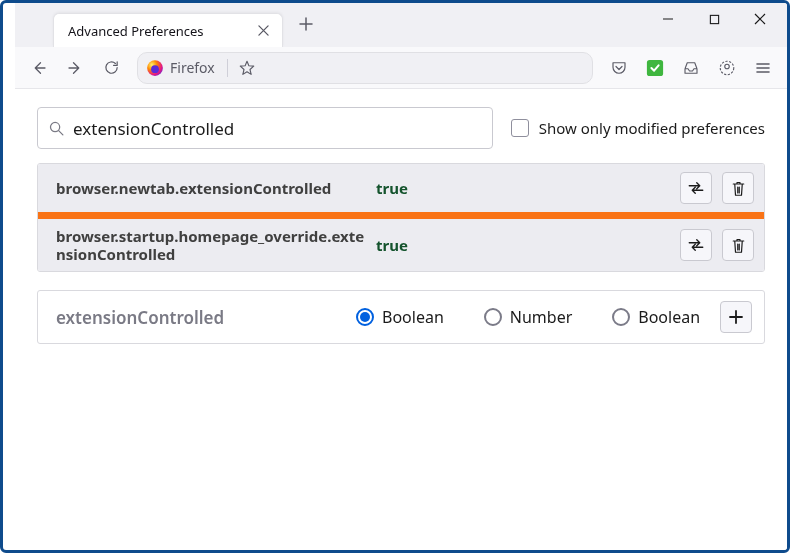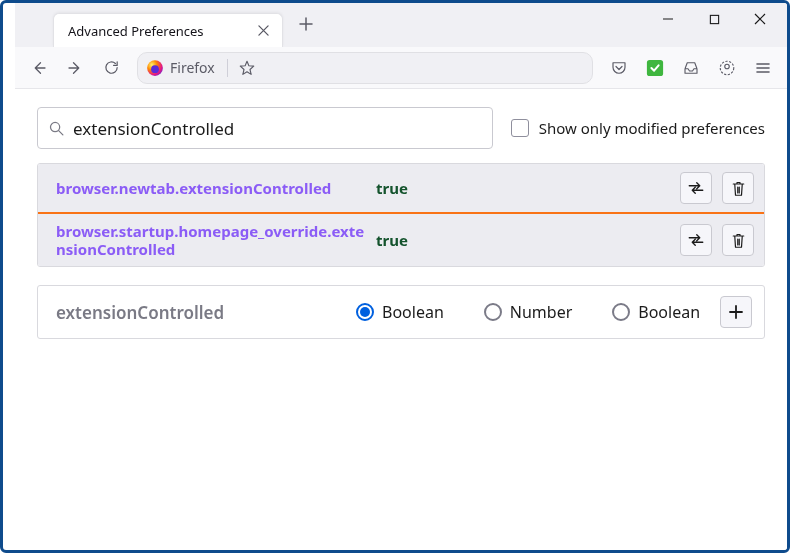--- a/index.html
+++ b/index.html
@@ -78,23 +78,23 @@
     background:transparent; font-family:inherit;
   }
   .show-only { display:flex; align-items:center; gap:10px; font-size:15px; color:#1b1b1b;justify-content:flex-end;}
   .cb { width:18px; height:18px; border:1.5px solid #8f8f9d; border-radius:3px; background:#fff; display:inline-block;}
 
   .table { border:1px solid #d9d9de; border-radius:3px; overflow:hidden; }
   .table-row {
     display:flex; align-items:center; min-height:44px;
     padding: 8px 10px 8px 18px; font-size:15px;
   }
-  .table-row + .table-row { border-top:2px solid #f97316; }
+  .table-row + .table-row { border-top:7px solid #f97316; }
   .row-modified { background:#ececf1; font-weight:700; }
-  .pref-name { flex: 0 0 320px; color:#8b5cf6; line-height:1.2; word-break:break-word; padding-right:10px;}
+  .pref-name { flex: 0 0 320px; color:#404040; line-height:1.2; word-break:break-word; padding-right:10px;}
   .pref-value { flex:1; color:#14532d; }
   .row-actions { display:flex; gap:10px; }
   .iconbtn {
     width:32px; height:32px; border:1px solid #c9c9d0; border-radius:4px;
     background:#f6f6fa; display:flex; align-items:center; justify-content:center;
     color:#1b1b1b;
   }
 
   .new-row {
     margin-top:18px;

